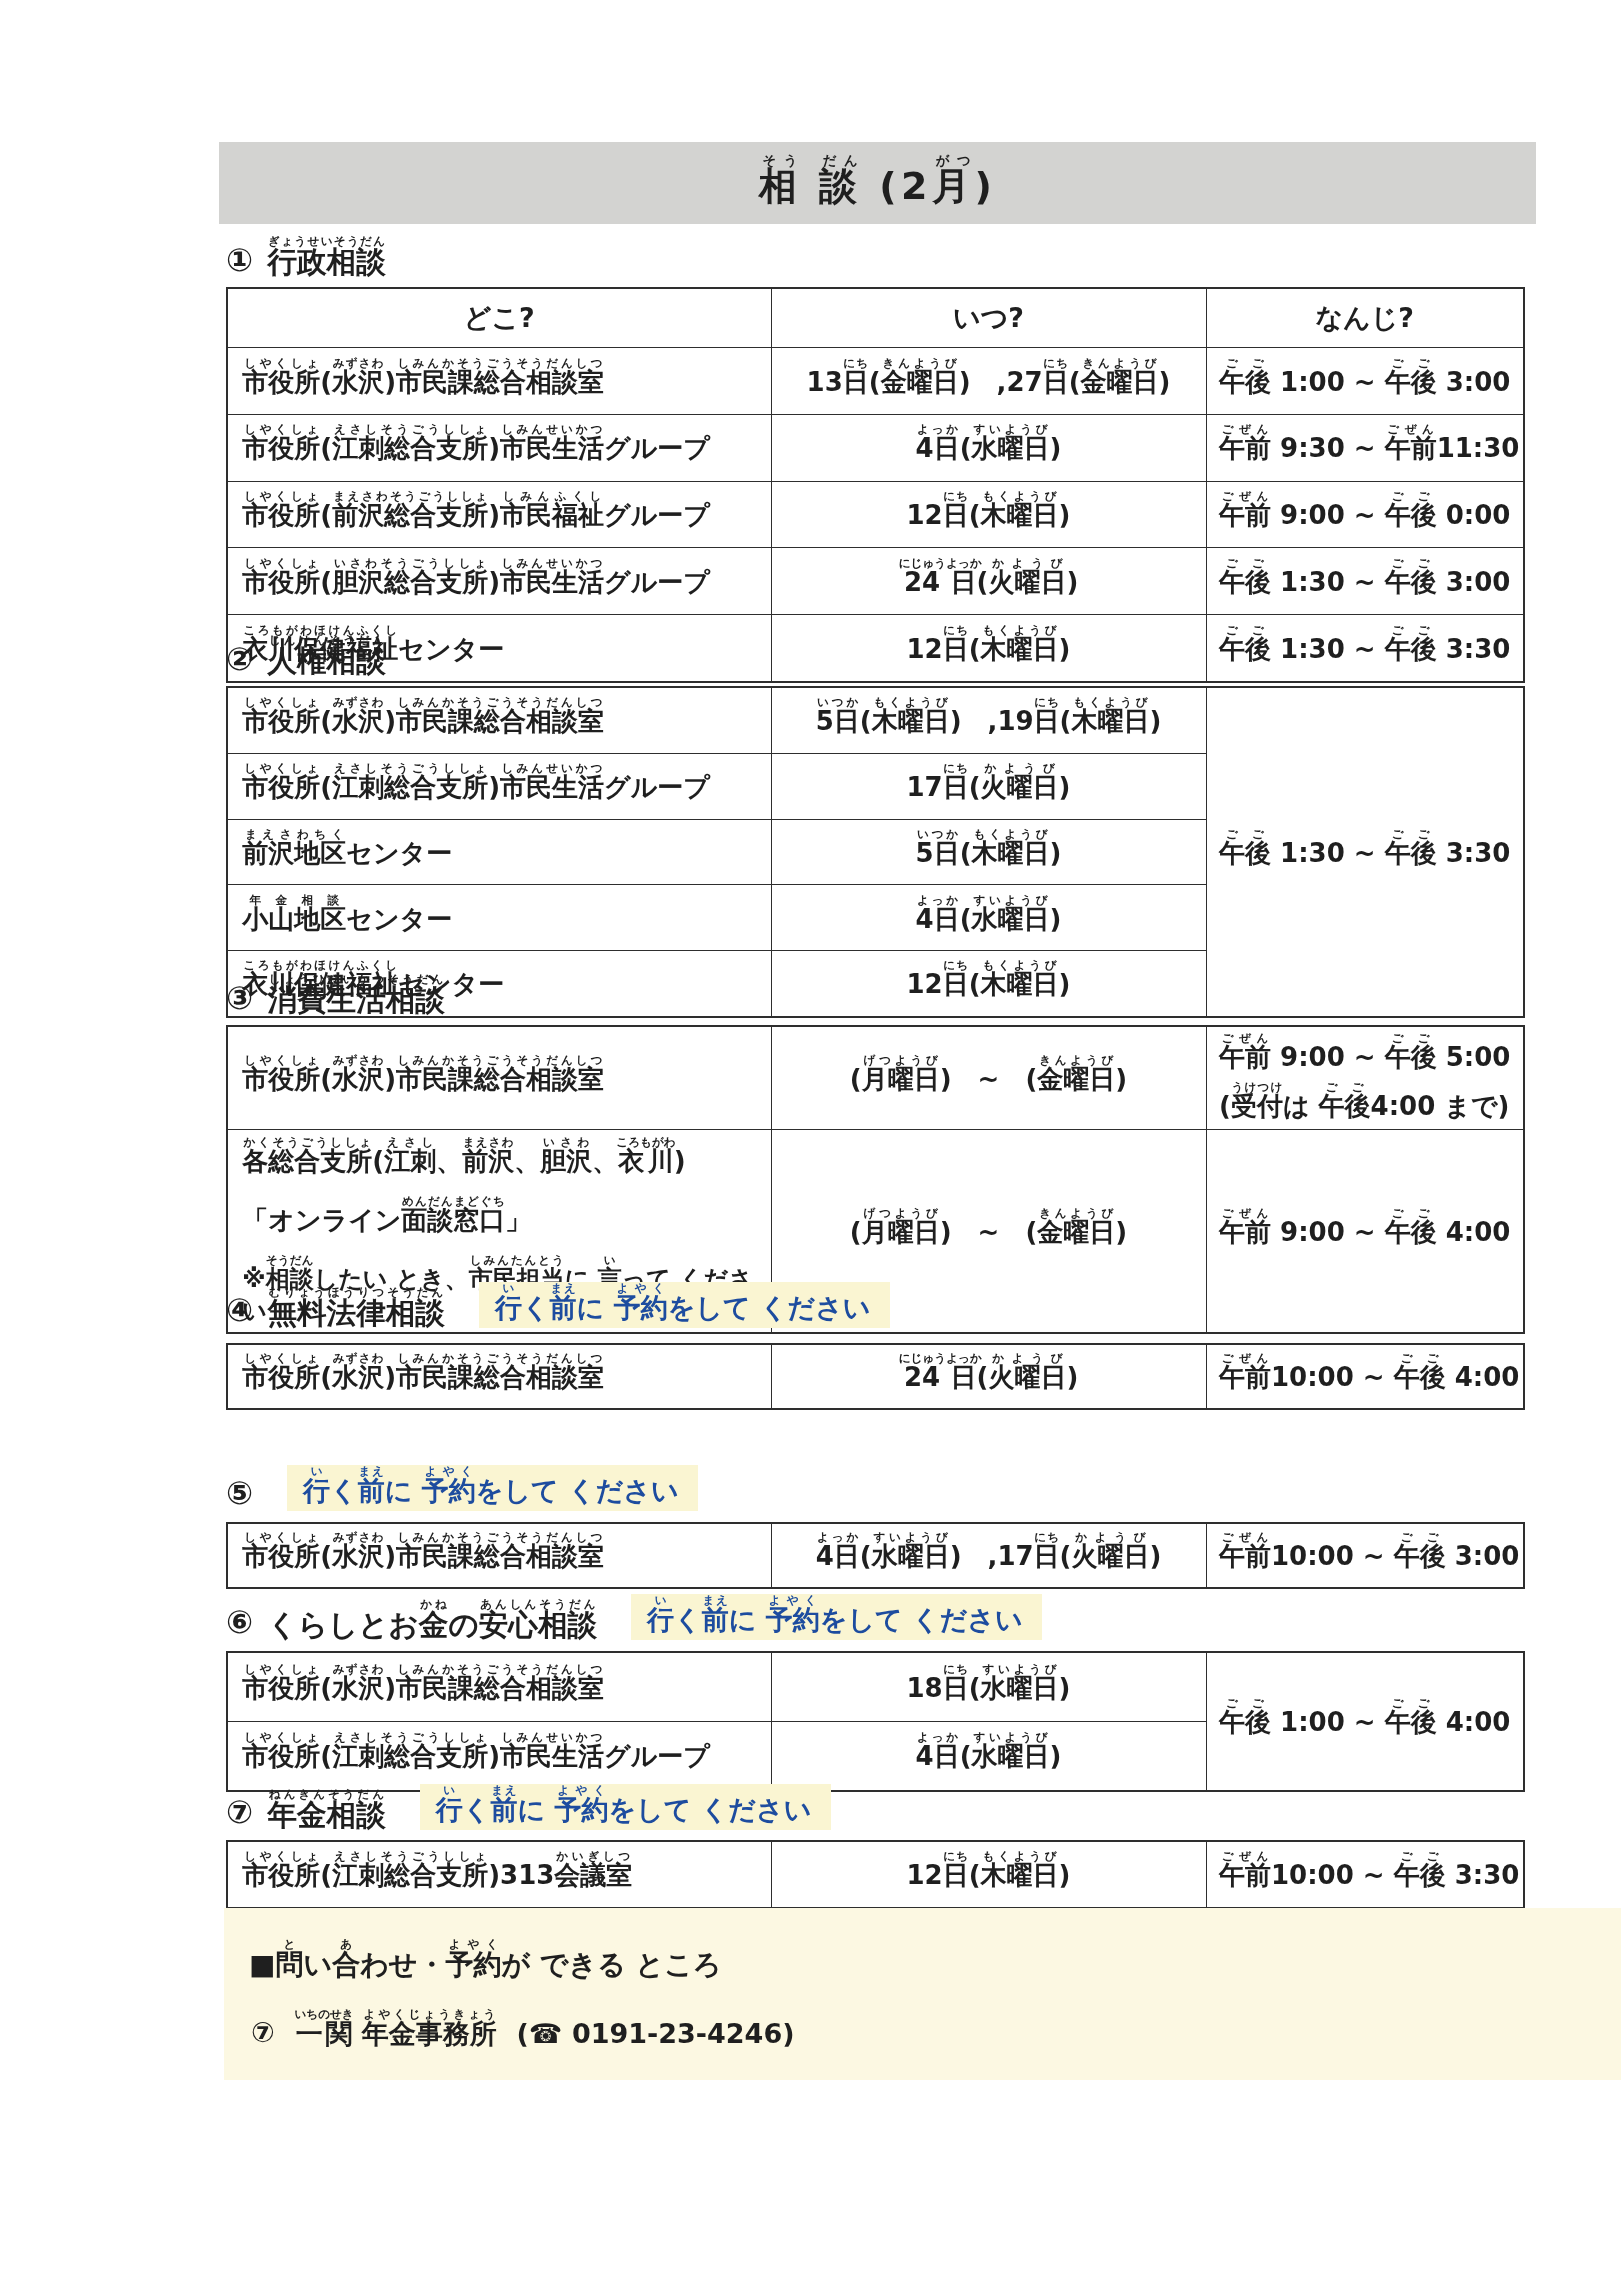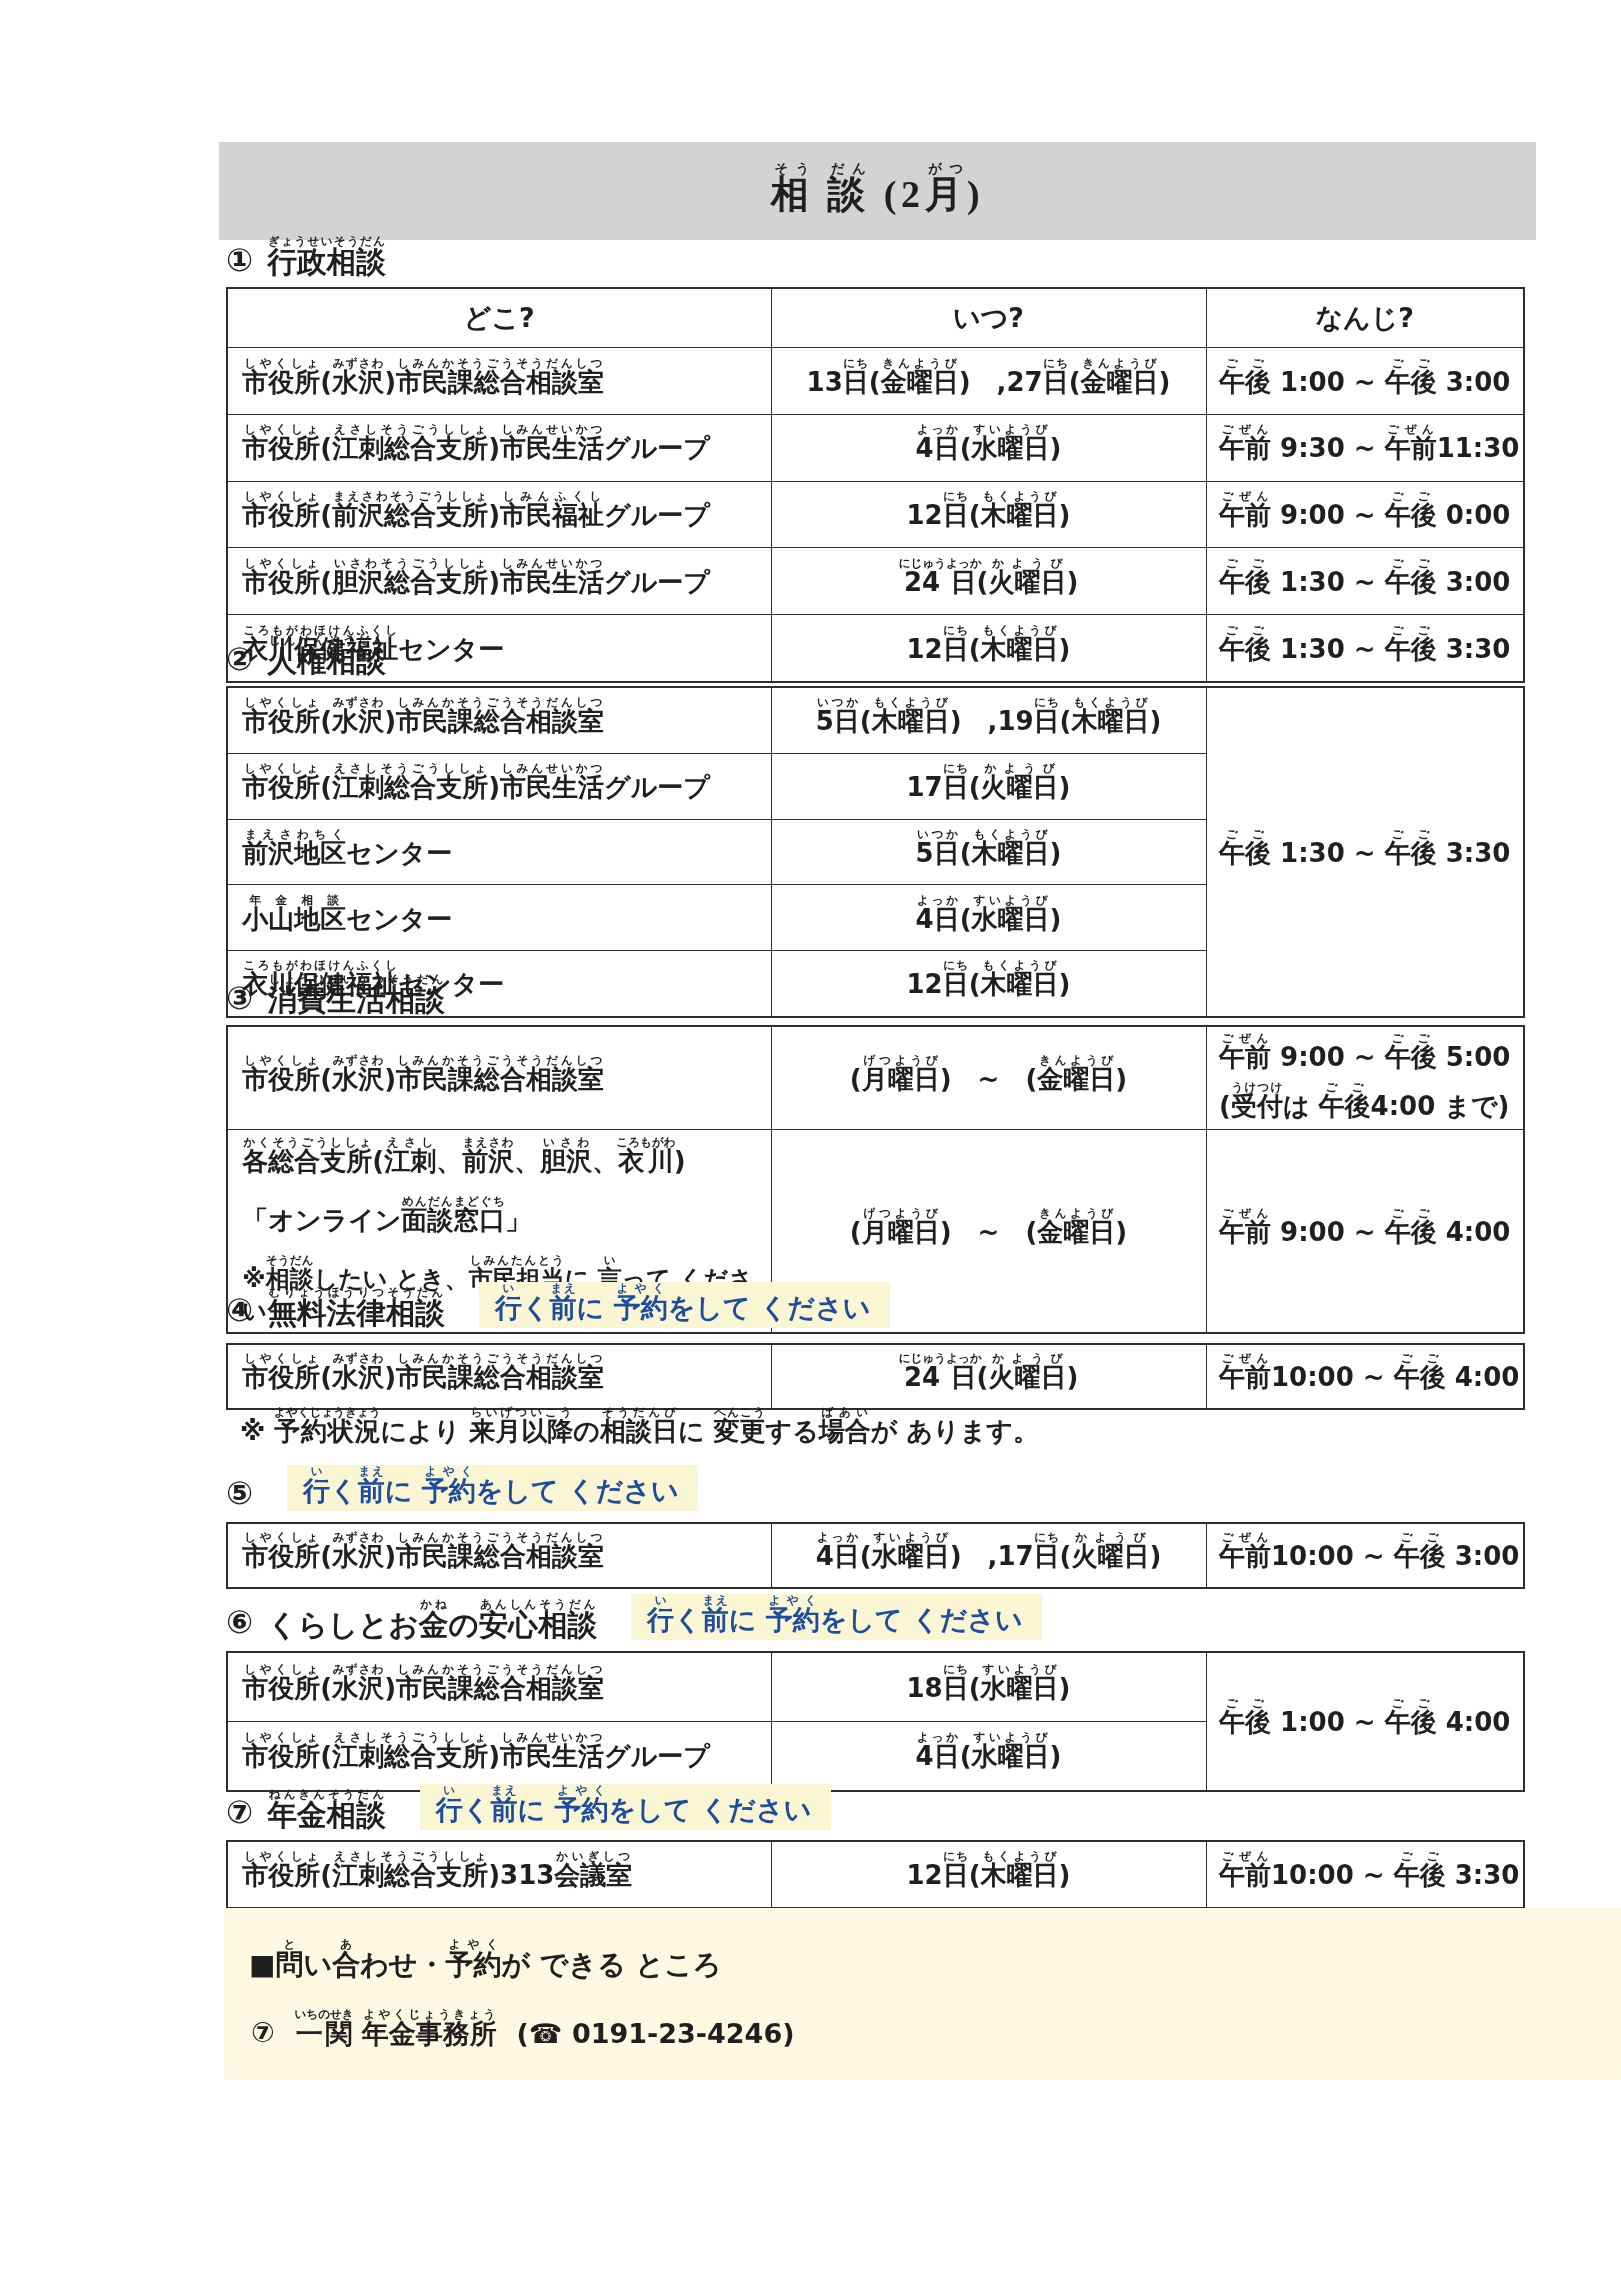--- a/index.html
+++ b/index.html
@@ -6,22 +6,22 @@
   .page{
     position:relative; width:1621px; height:2293px; background:#ffffff;
     font-family:"DejaVu Sans", sans-serif; color:#1f1f1f; overflow:hidden;
     font-weight:bold;
   }
   ruby{ruby-position:over;}
   rt{font-size:11.6px; font-weight:bold; letter-spacing:0;}
 
   
   .banner{
-    position:absolute; left:219px; top:142px; width:1317px; height:98px;
-    background:#d3d3d1; display:flex; align-items:center; justify-content:center;font-family:Liberation Serif, serif;
+    position:absolute; left:219px; top:142px; width:1317px; height:82px;
+    background:#d3d3d1; display:flex; align-items:center; justify-content:center;
   }
   .banner .title{font-size:38px; letter-spacing:4.5px;}
   .banner rt{font-size:13.4px;}
 
   
   .sec-head{
     position:absolute; left:226px; display:flex; align-items:flex-end; gap:14.3px;
     white-space:nowrap;
   }
   .sec-num{font-size:32px; line-height:1; padding-bottom:1.8px;}
@@ -212,21 +212,20 @@
         <col style="width:318px">
       </colgroup>
     <tbody>
         <tr class="row-0">
           <td class="place-cell"><ruby>市役所<rt>しやくしょ</rt></ruby>(<ruby>水沢<rt>みずさわ</rt></ruby>)<ruby>市民課総合相談室<rt>しみんかそうごうそうだんしつ</rt></ruby></td>
           <td class="date-cell"><ruby>24日<rt>にじゅうよっか</rt></ruby>(<ruby>火曜日<rt>かようび</rt></ruby>)</td>
           <td class="time-cell"><ruby>午前<rt>ごぜん</rt></ruby>10:00 ~ <ruby>午後<rt>ごご</rt></ruby> 4:00</td>
         </tr>
       </tbody>
   </table>
-  <div class="post-note">※ <ruby>予約状況<rt>よやくじょうきょう</rt></ruby>により <ruby>来月以降<rt>らいげついこう</rt></ruby>の<ruby>相談日<rt>そうだんび</rt></ruby>に <ruby>変更<rt>へんこう</rt></ruby>する<ruby>場合<rt>ばあい</rt></ruby>が あります。</div>
 
   <div class="sec-head" id="h5">
     <span class="sec-num">⑤</span>
     <span class="note-badge"><ruby>行<rt>い</rt></ruby>く<ruby>前<rt>まえ</rt></ruby>に <ruby>予約<rt>よやく</rt></ruby>をして ください</span>
   </div>
   <table class="ctable" id="t5">
     <colgroup>
         <col style="width:544px">
         <col style="width:435px">
         <col style="width:318px">

